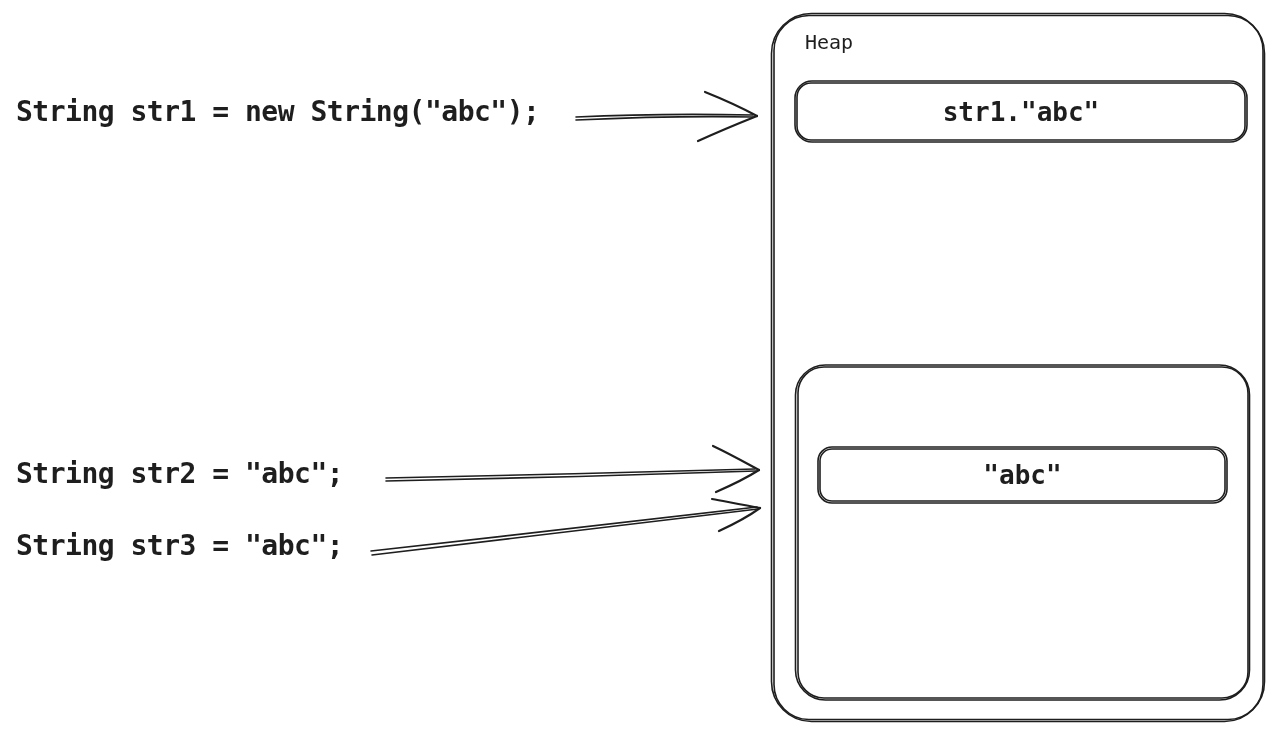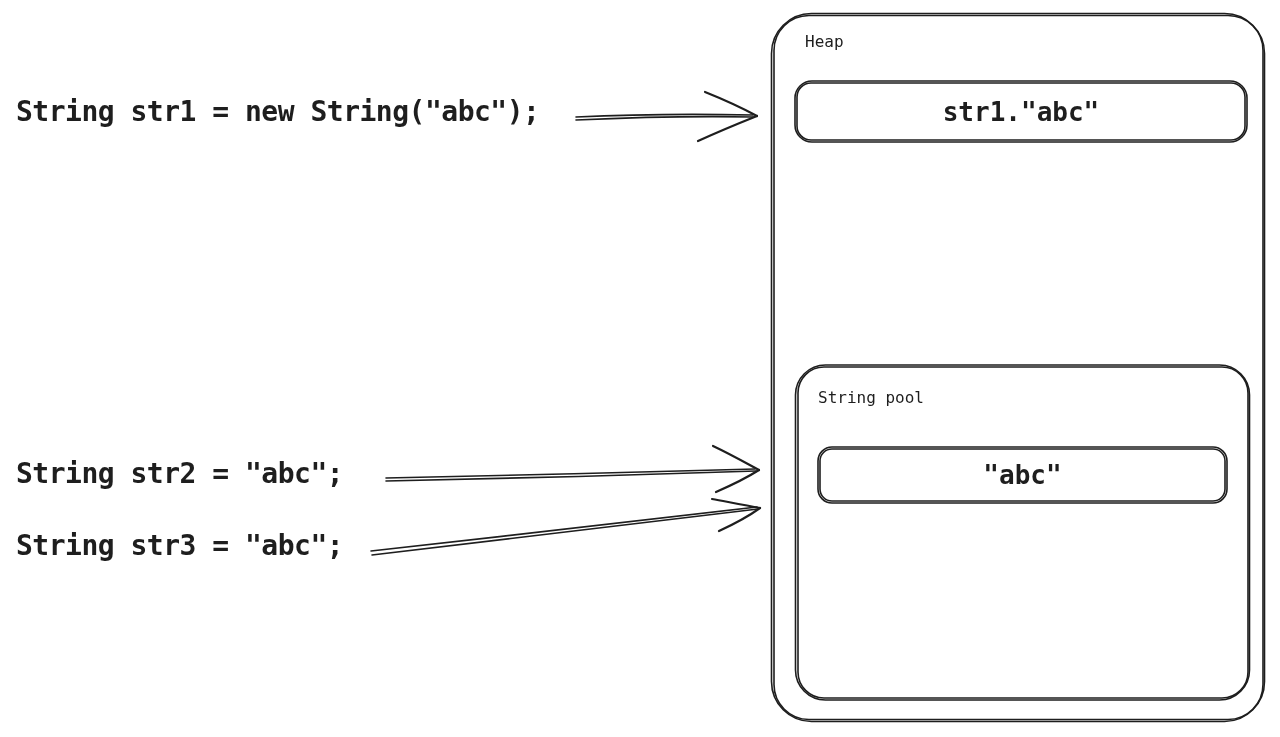--- a/index.html
+++ b/index.html
@@ -28,21 +28,21 @@
     white-space: pre;
     color: #1e1e1e;
   }
   .code {
     font-size: 28px;
     font-weight: 700;
     letter-spacing: -0.5px;
     line-height: 34px;
   }
   .box-label {
-    font-size: 16px;
+    font-size: 20px;
     font-weight: 500;
     line-height: 28px;
   }
   .box-text {
     position: absolute;
     display: flex;
     align-items: center;
     justify-content: center;
     font-size: 26px;
     font-weight: 700;
@@ -118,17 +118,16 @@
   <div class="label code" id="code-str1">String str1 = new String("abc");</div>
 
   <div class="label code" id="code-str2">String str2 = "abc";</div>
 
   <div class="label code" id="code-str3">String str3 = "abc";</div>
 
   <div class="label box-label" id="heap-label">Heap</div>
 
   <div class="box-text" id="heap-object-text">str1."abc"</div>
 
-  <div class="label box-label" id="string-pool-label">String pool</div>
 
   <div class="box-text" id="pool-string-text">"abc"</div>
 
 </div>
 
 </body></html>

